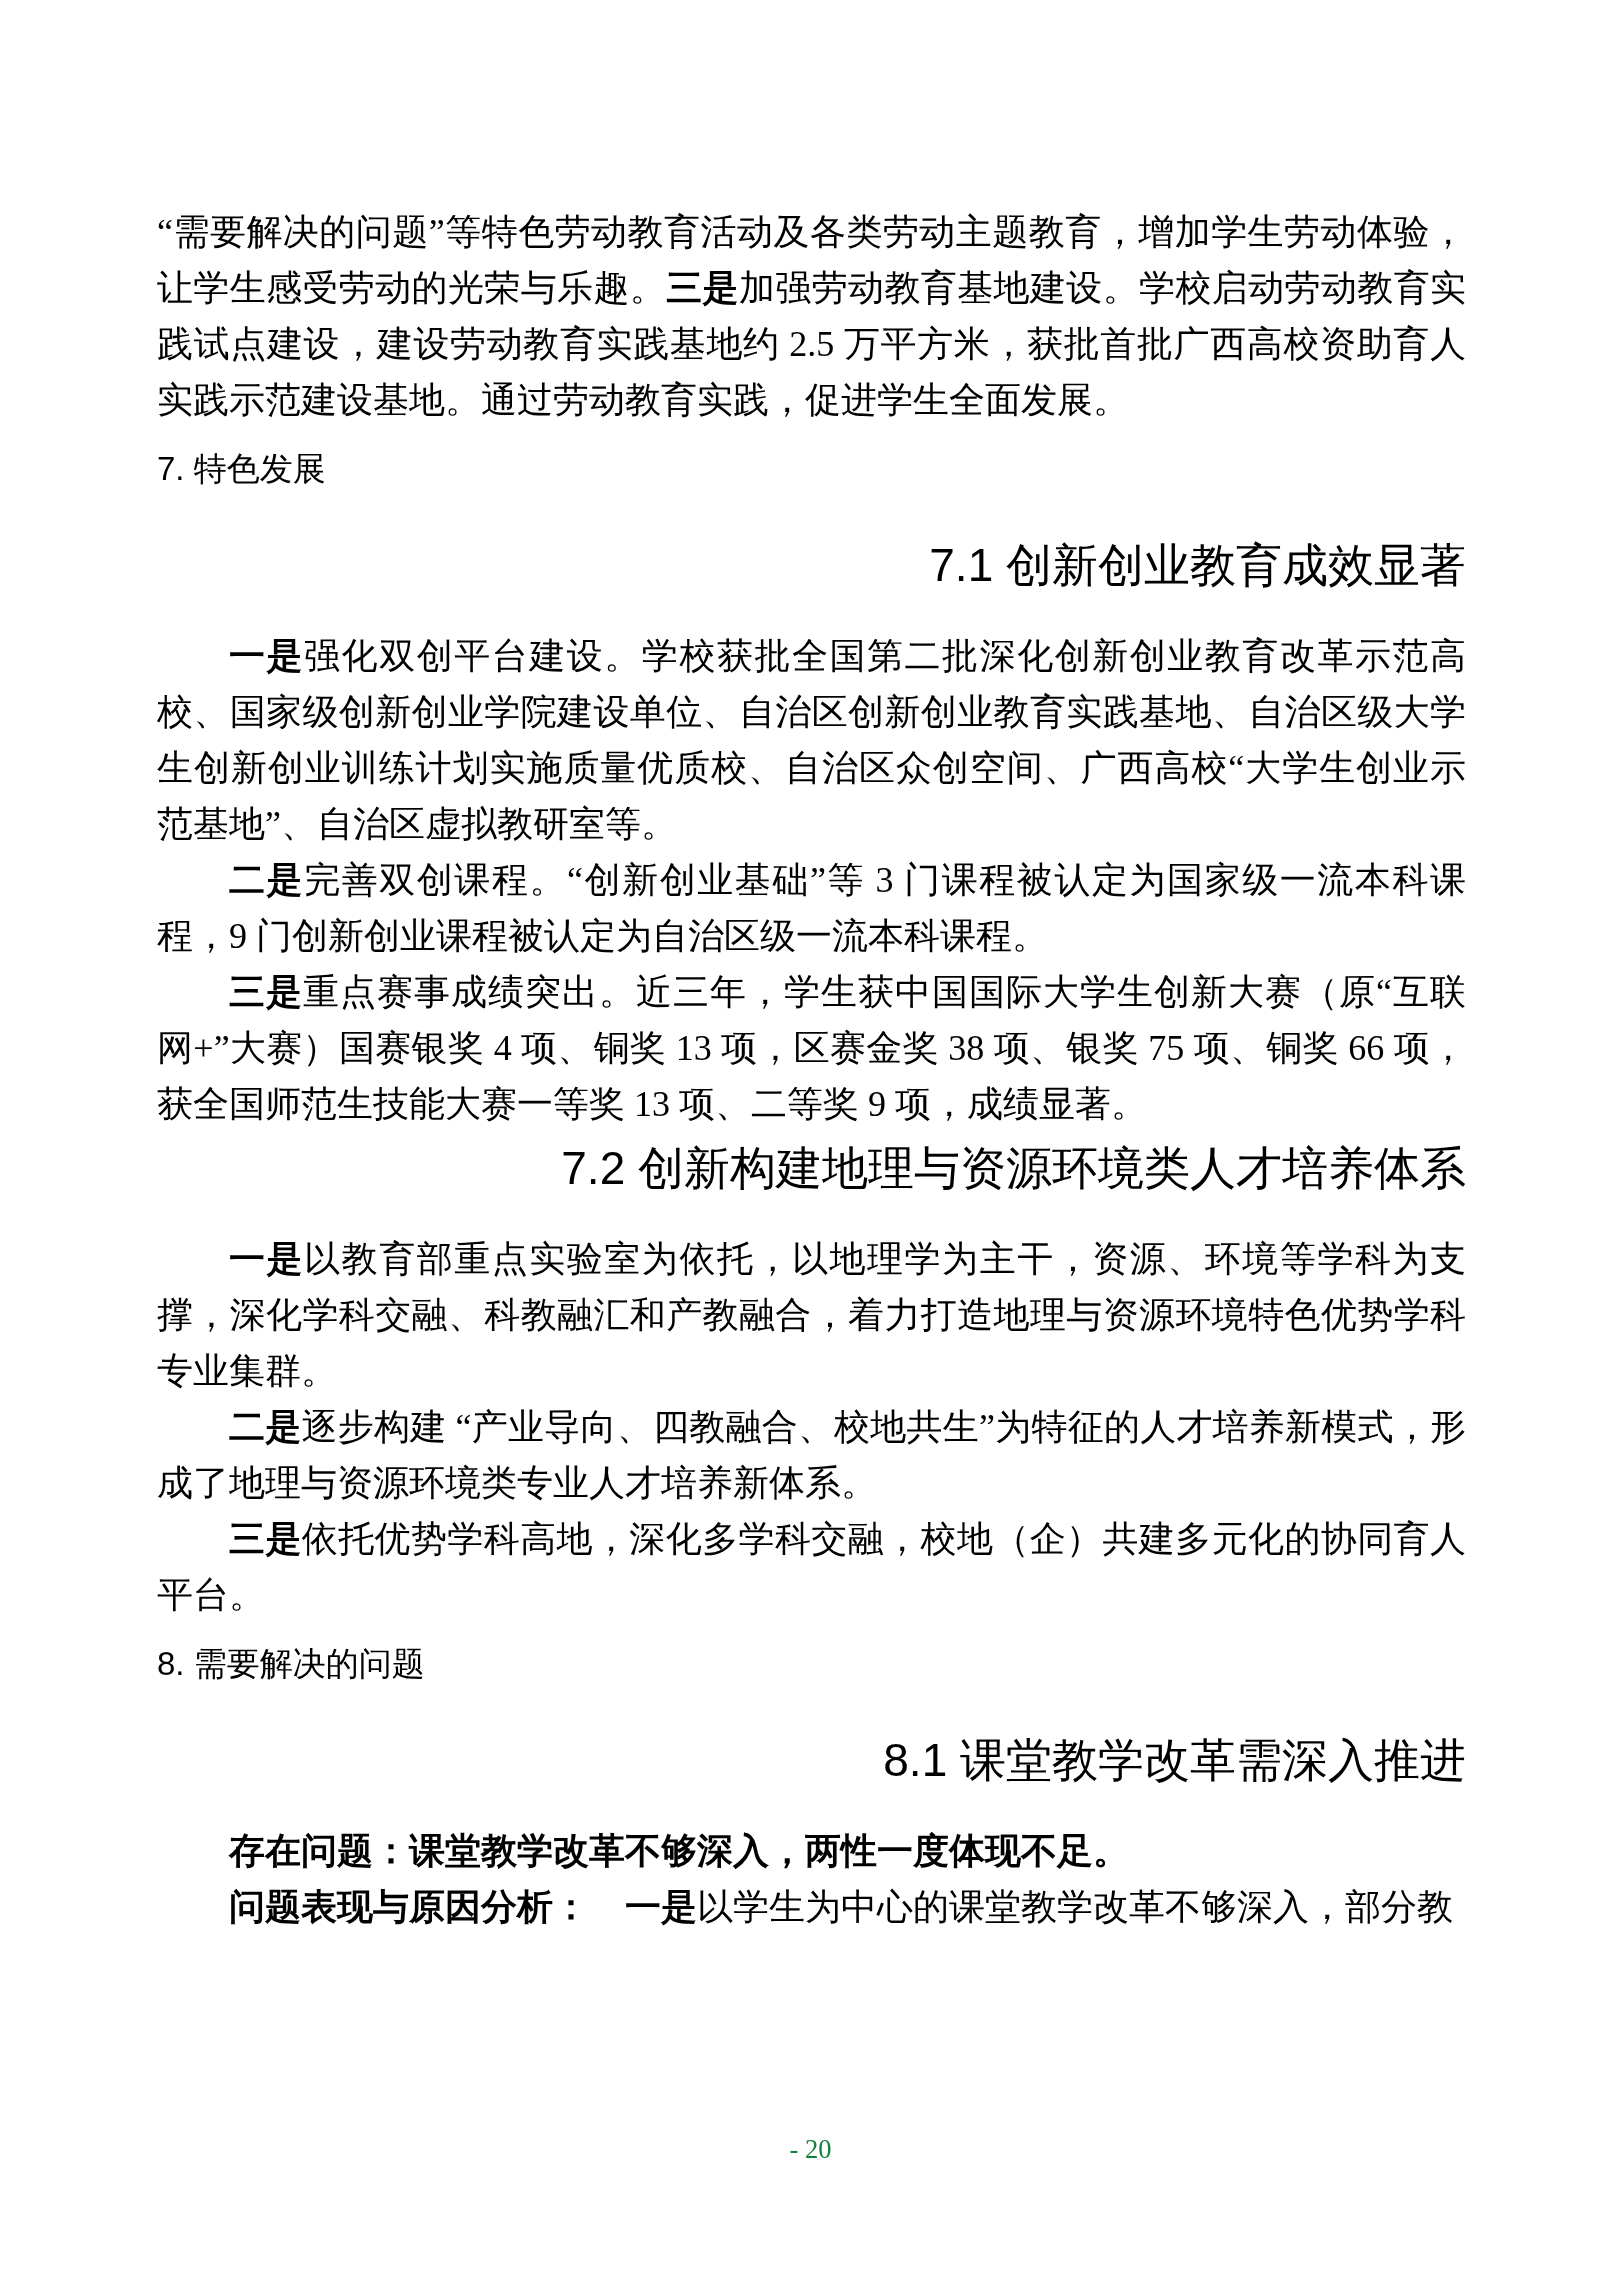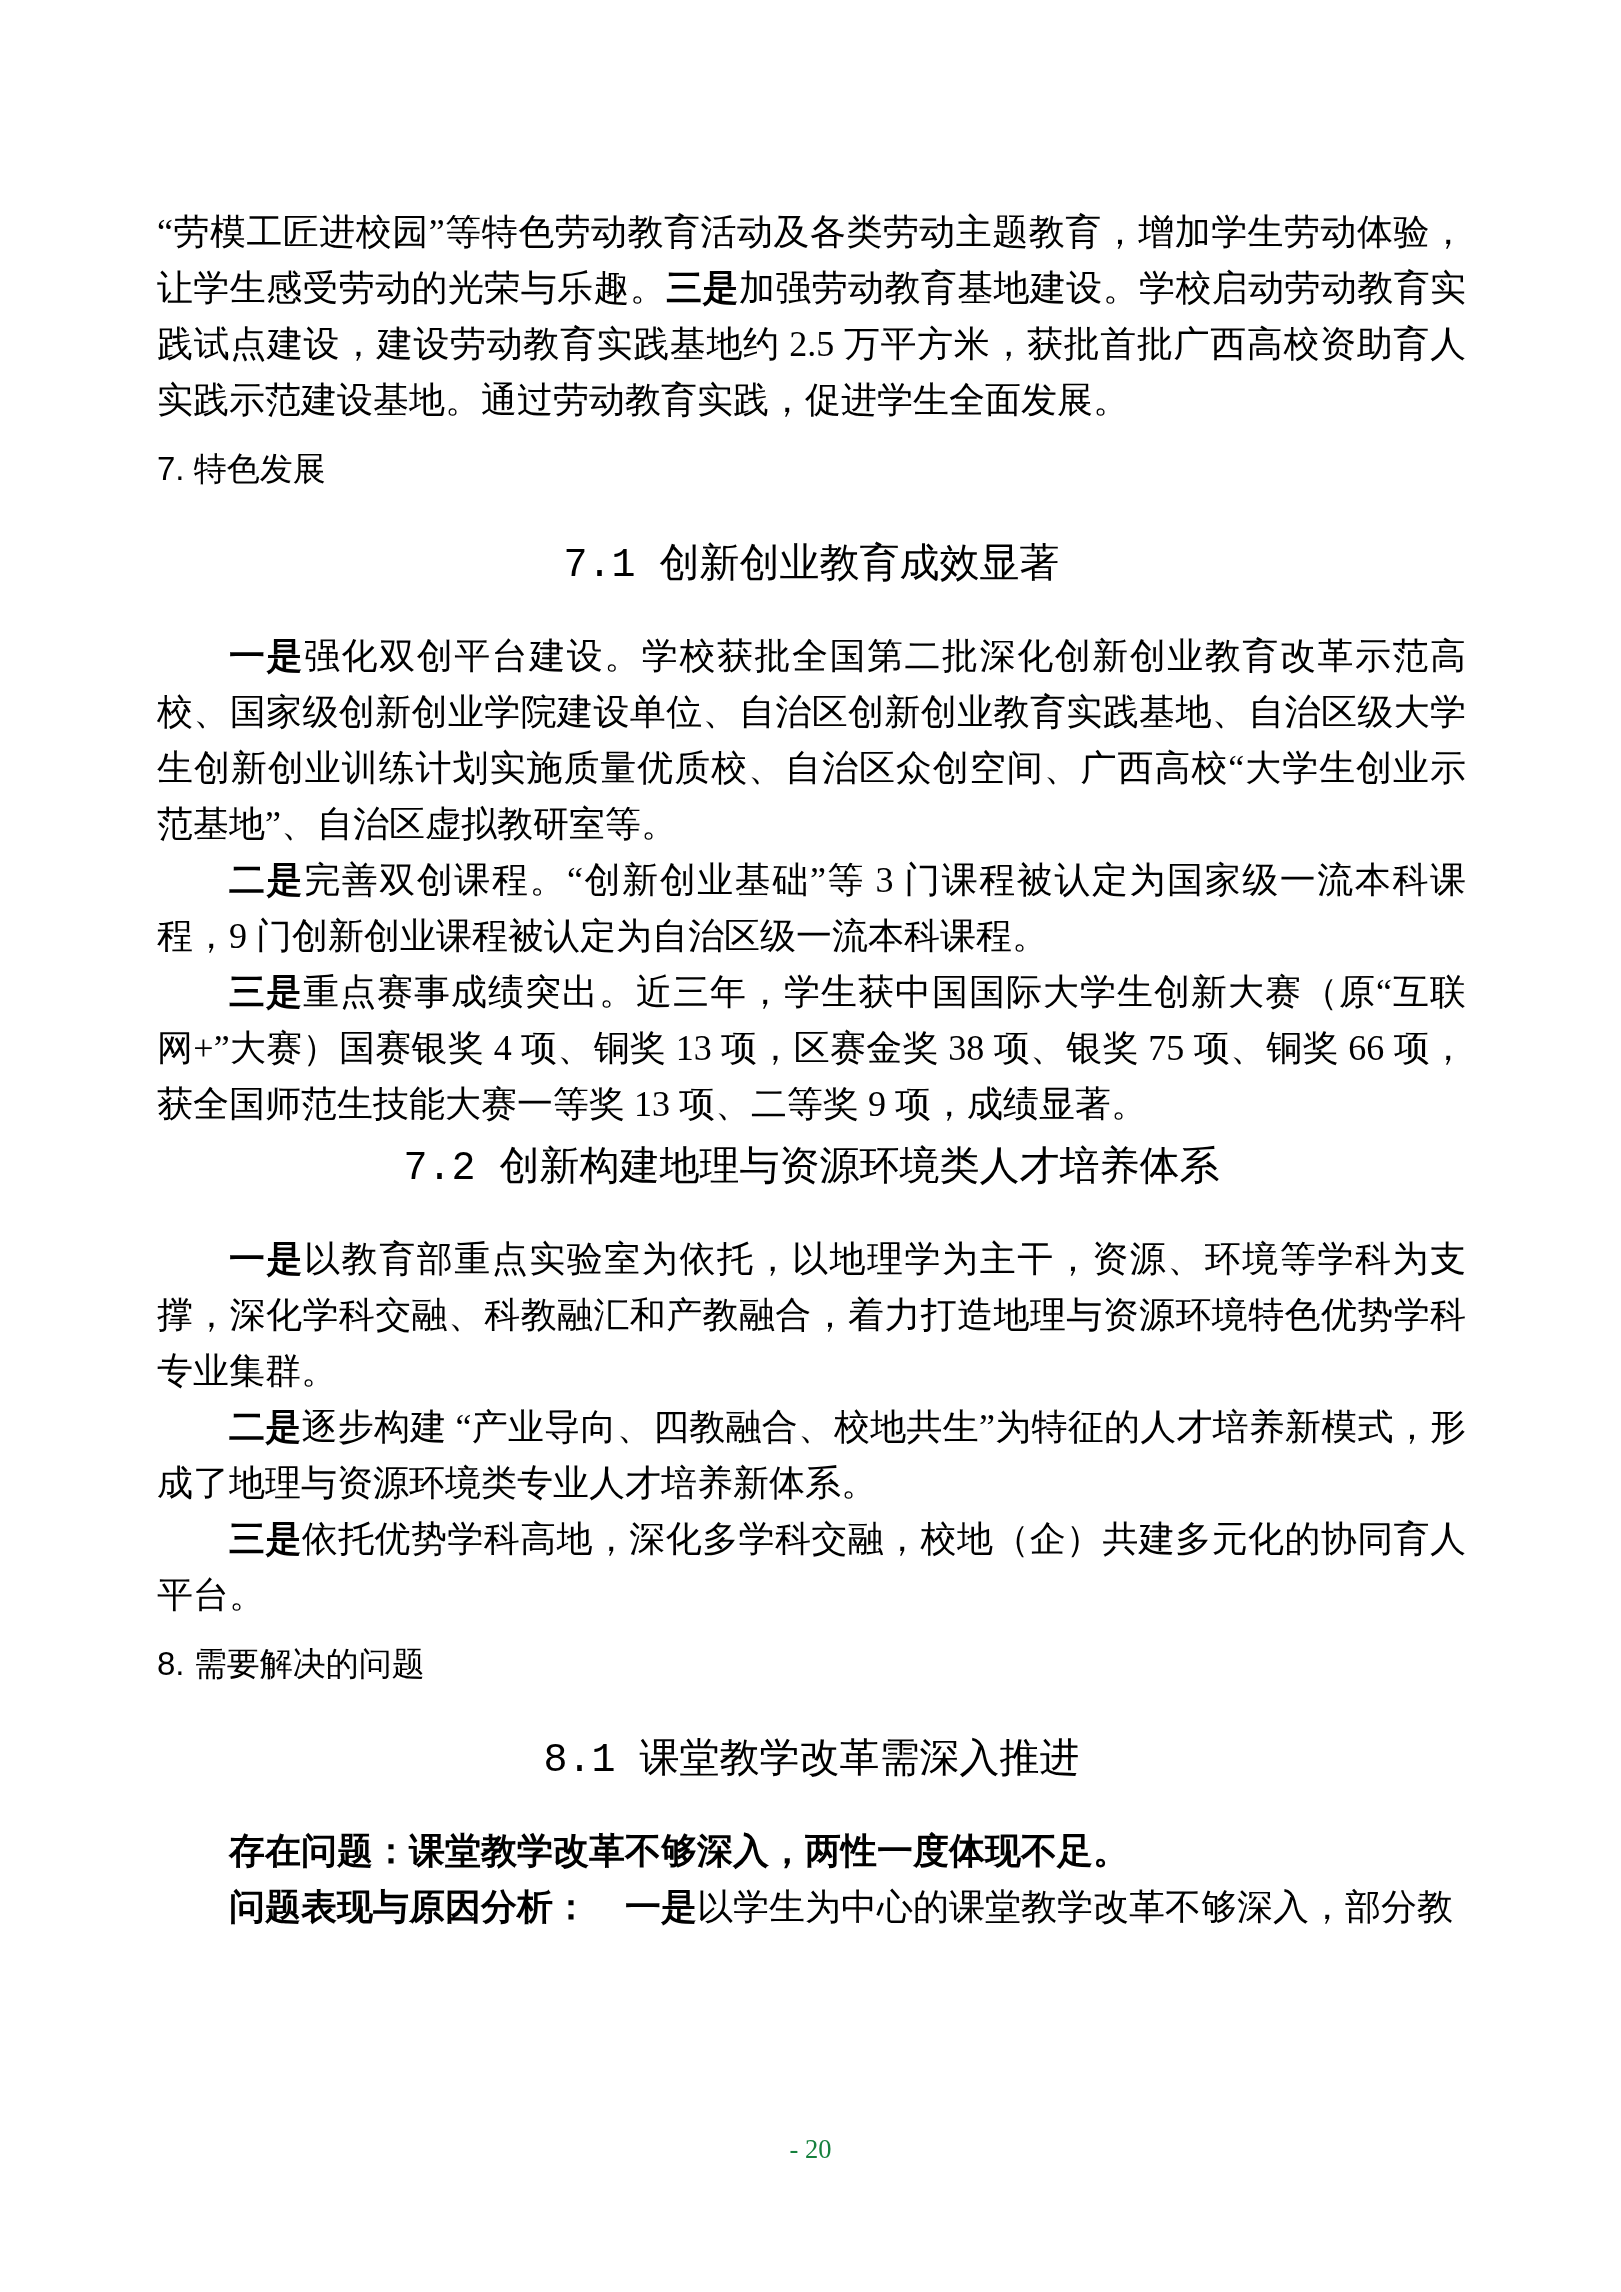--- a/index.html
+++ b/index.html
@@ -37,45 +37,45 @@
   }
   .h2 {
     font-family: "Liberation Sans", "DejaVu Sans", sans-serif;
     font-weight: 500;
     font-size: 33px;
     line-height: 49px;
     margin: 15.7px 0 49px 0;
     text-align: left;
   }
   .h3 {
-    font-family: Liberation Mono, monospace;
+    font-family: Liberation Sans, sans-serif;
     font-weight: 500;
-    font-size: 40px;
+    font-size: 46px;
     line-height: 47px;
     margin: 13.7px 0 39px 0;
-    text-align: center;
+    text-align: right;
   }
   .footer {
     position: absolute;
     left: 0;
     right: 0;
     top: 2135px;
     text-align: center;
     font-size: 26.5px;
     line-height: 29px;
     font-family: "Liberation Serif", "DejaVu Serif", serif;
     color: #15803d;
   }
 </style>
 </head>
 <body>
 
 <div class="page">
   <main class="content" id="doc-body">
-      <p class="para"><span>“劳模工匠进校园”等特色劳动教育活动及各类劳动主题教育，增加学生劳动体验，让学生感受劳动的光荣与乐趣。</span><span class="bold">三是</span><span>加强劳动教育基地建设。学校启动劳动教育实践试点建设，建设劳动教育实践基地约 2.5 万平方米，获批首批广西高校资助育人实践示范建设基地。通过劳动教育实践，促进学生全面发展。</span></p>
+      <p class="para"><span>“需要解决的问题”等特色劳动教育活动及各类劳动主题教育，增加学生劳动体验，让学生感受劳动的光荣与乐趣。</span><span class="bold">三是</span><span>加强劳动教育基地建设。学校启动劳动教育实践试点建设，建设劳动教育实践基地约 2.5 万平方米，获批首批广西高校资助育人实践示范建设基地。通过劳动教育实践，促进学生全面发展。</span></p>
       <div class="h2">7. 特色发展</div>
       <div class="h3">7.1 创新创业教育成效显著</div>
       <p class="para indent"><span class="bold">一是</span><span>强化双创平台建设。学校获批全国第二批深化创新创业教育改革示范高校、国家级创新创业学院建设单位、自治区创新创业教育实践基地、自治区级大学生创新创业训练计划实施质量优质校、自治区众创空间、广西高校“大学生创业示范基地”、自治区虚拟教研室等。</span></p>
       <p class="para indent"><span class="bold">二是</span><span>完善双创课程。“创新创业基础”等 3 门课程被认定为国家级一流本科课程，9 门创新创业课程被认定为自治区级一流本科课程。</span></p>
       <p class="para indent"><span class="bold">三是</span><span>重点赛事成绩突出。近三年，学生获中国国际大学生创新大赛（原“互联网+”大赛）国赛银奖 4 项、铜奖 13 项，区赛金奖 38 项、银奖 75 项、铜奖 66 项，获全国师范生技能大赛一等奖 13 项、二等奖 9 项，成绩显著。</span></p>
       <div class="h3">7.2 创新构建地理与资源环境类人才培养体系</div>
       <p class="para indent"><span class="bold">一是</span><span>以教育部重点实验室为依托，以地理学为主干，资源、环境等学科为支撑，深化学科交融、科教融汇和产教融合，着力打造地理与资源环境特色优势学科专业集群。</span></p>
       <p class="para indent"><span class="bold">二是</span><span>逐步构建 “产业导向、四教融合、校地共生”为特征的人才培养新模式，形成了地理与资源环境类专业人才培养新体系。</span></p>
       <p class="para indent"><span class="bold">三是</span><span>依托优势学科高地，深化多学科交融，校地（企）共建多元化的协同育人平台。</span></p>
       <div class="h2">8. 需要解决的问题</div>

